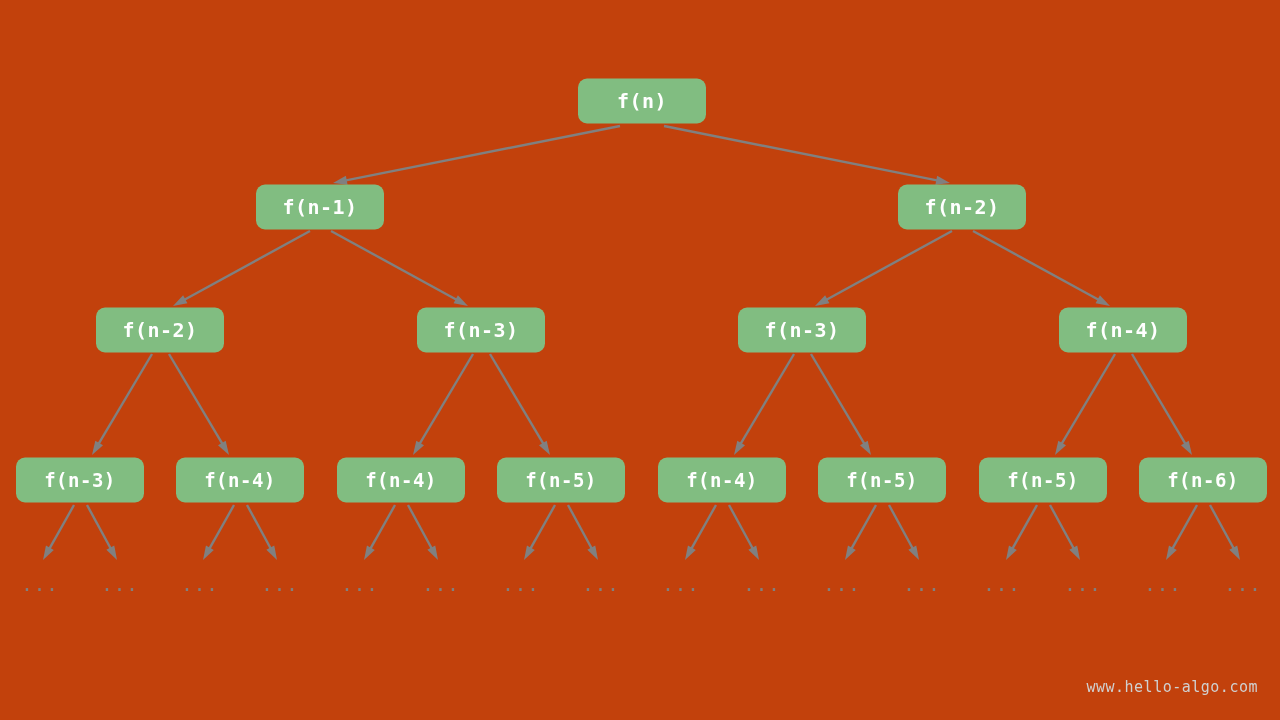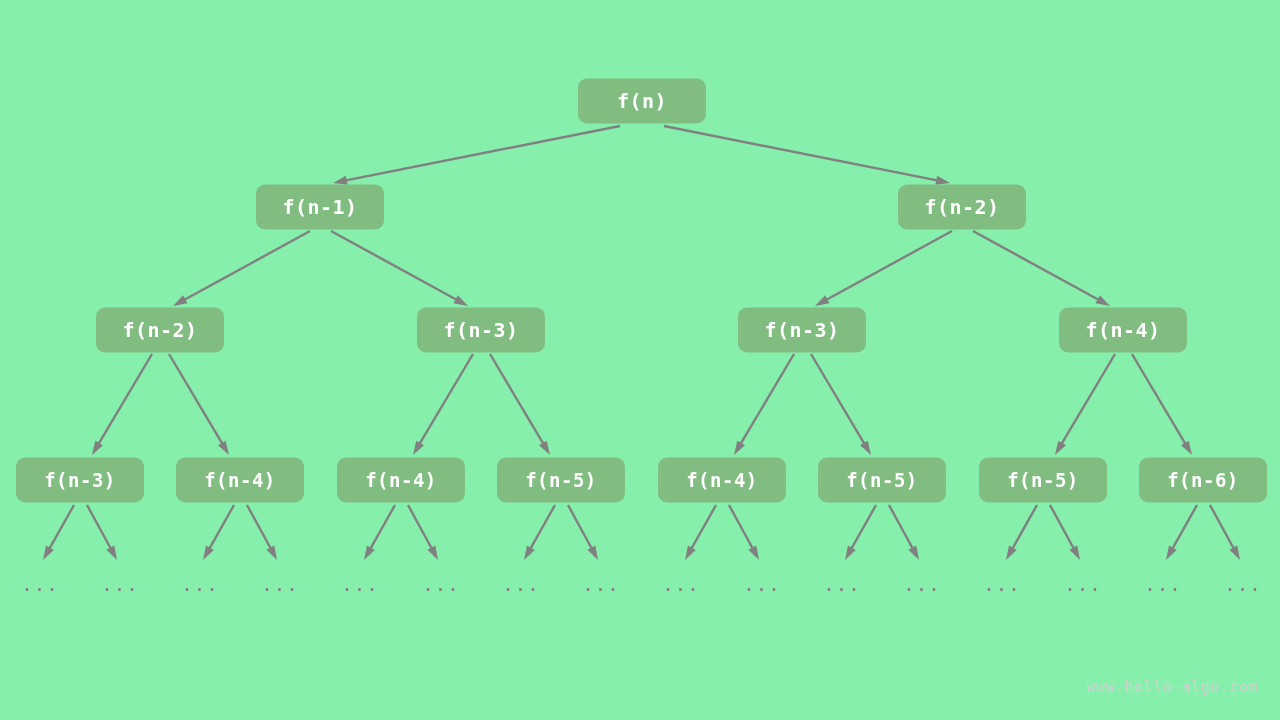--- a/index.html
+++ b/index.html
@@ -10,21 +10,21 @@
   body {
     width: 1280px;
     height: 720px;
     overflow: hidden;
     font-family: "DejaVu Sans Mono", monospace;
   }
   #diagram-root {
     position: relative;
     width: 1280px;
     height: 720px;
-    background: #86efac;
+    background: #c2410c;
   }
   svg.tree-canvas {
     display: block;
     width: 1280px;
     height: 720px;
   }
   .node-box {
     fill: #81bd81;
   }
   .node-label {

